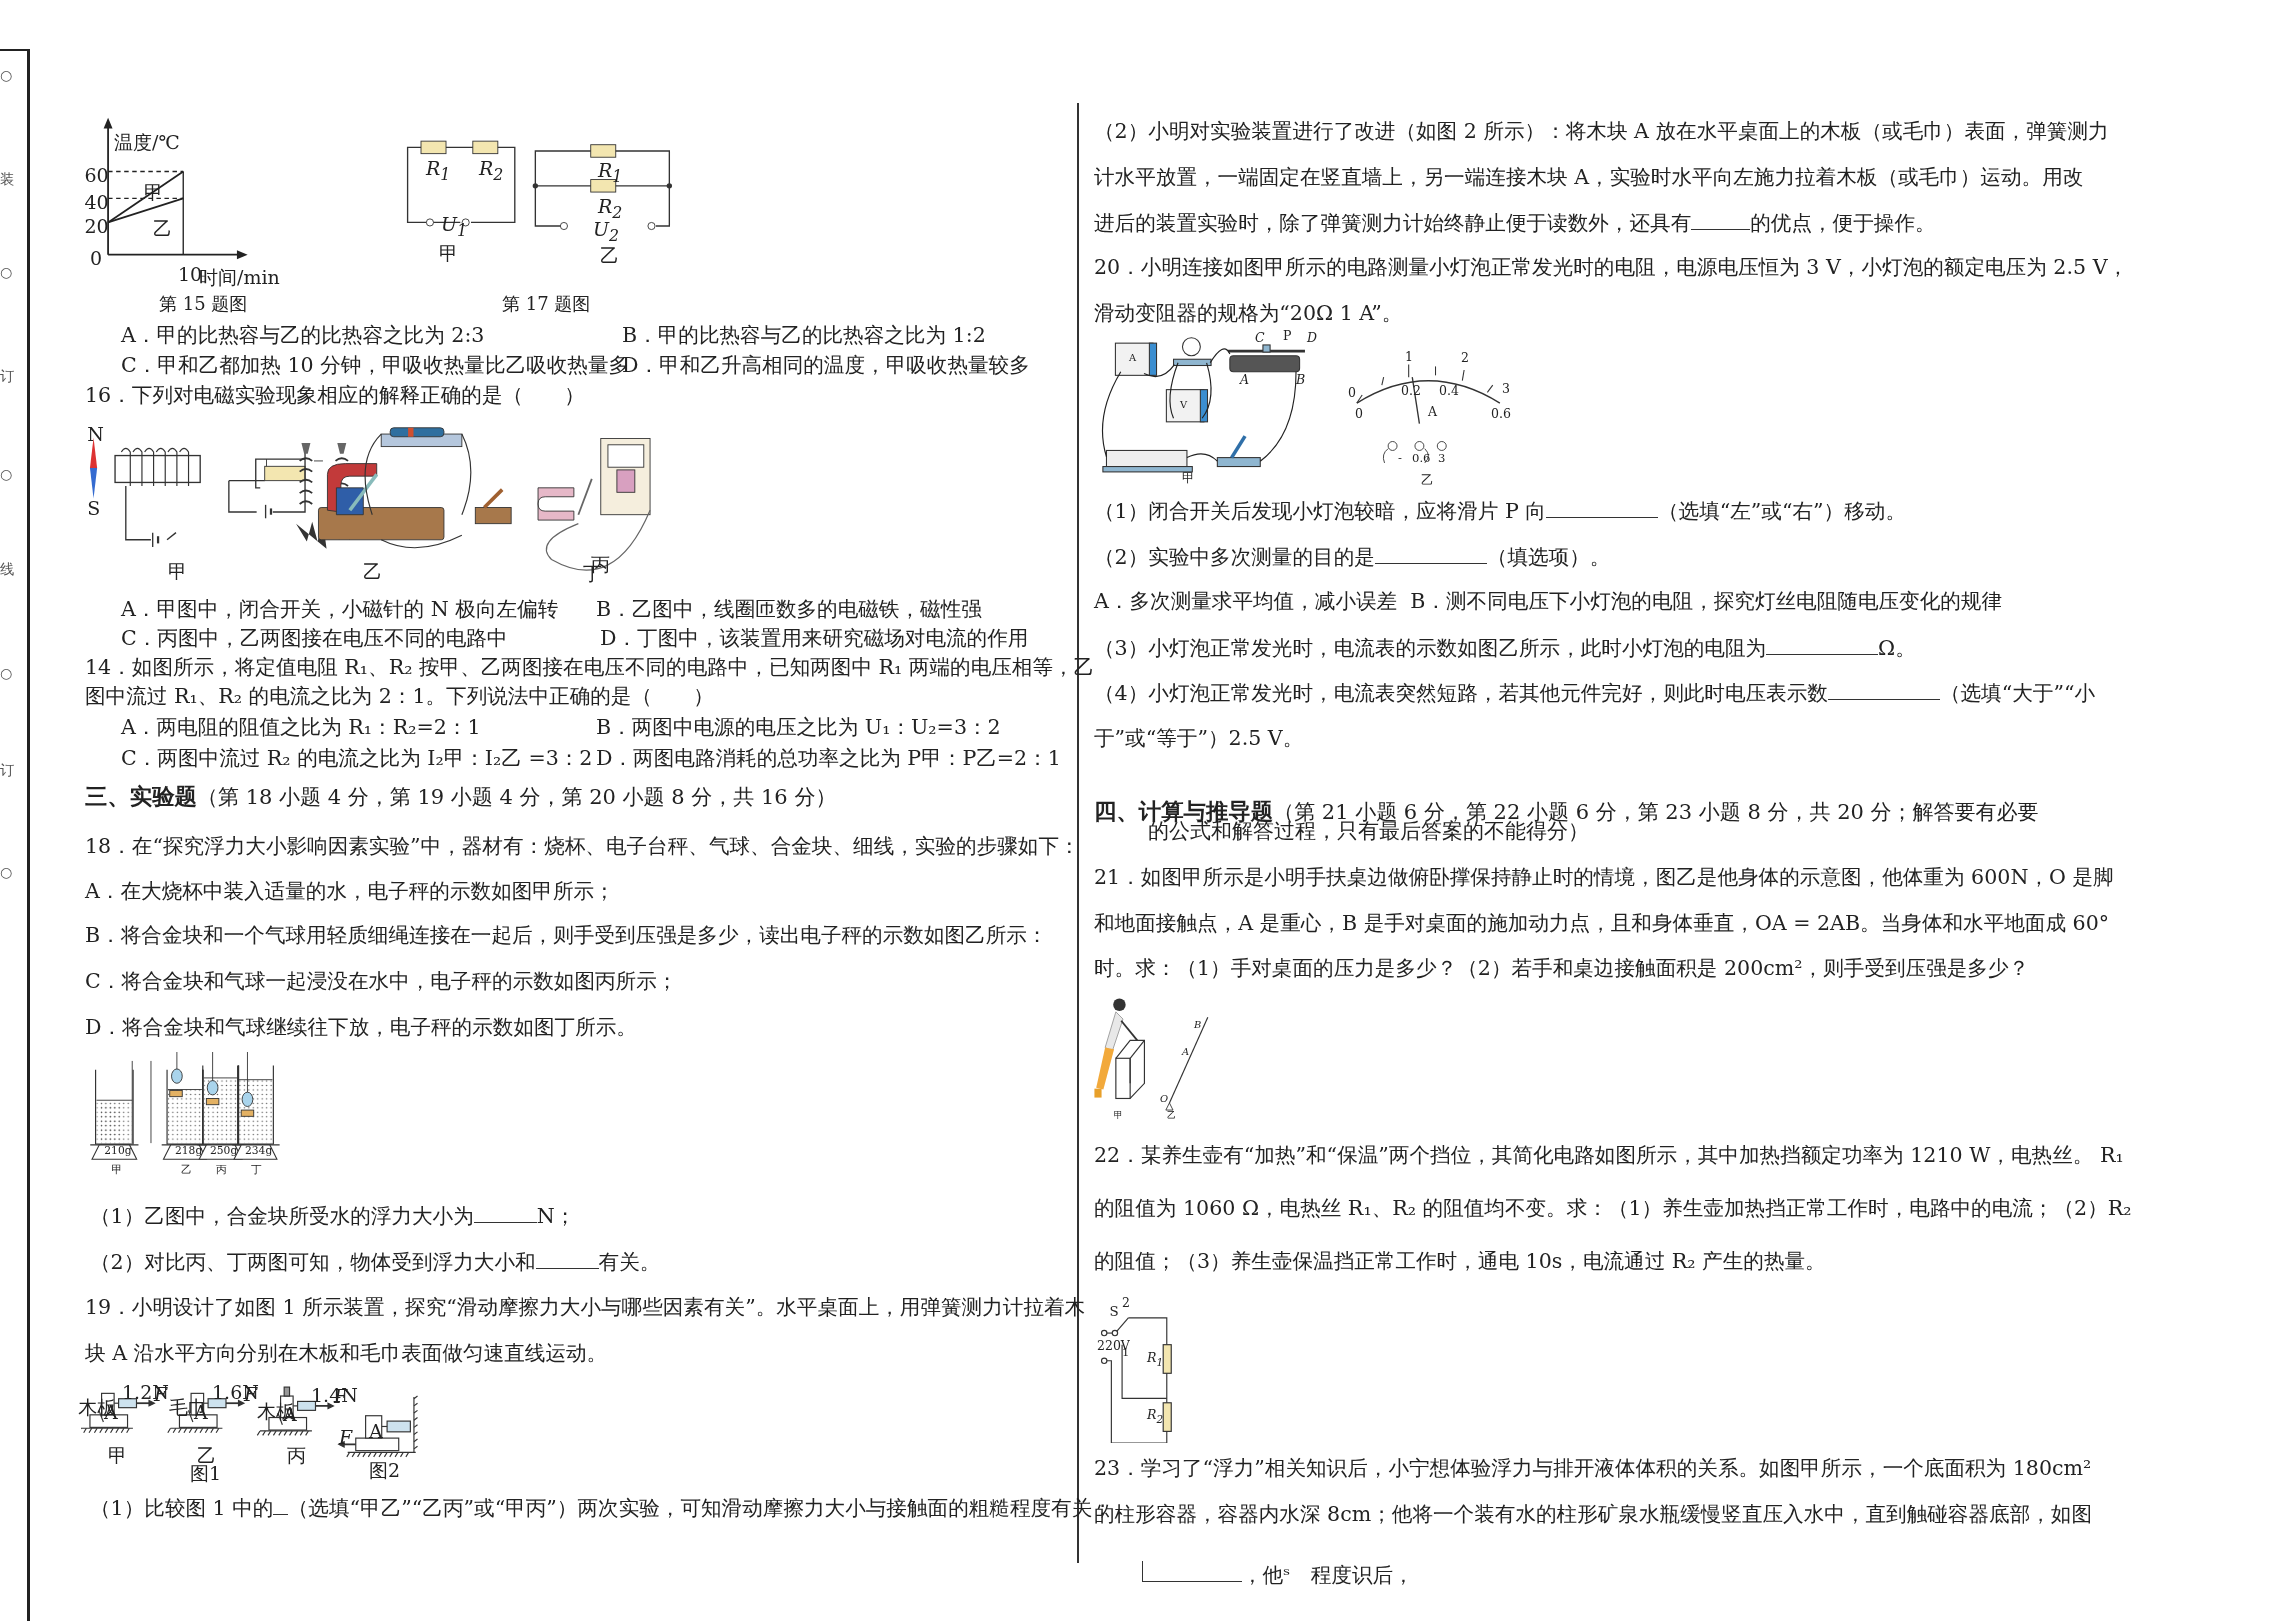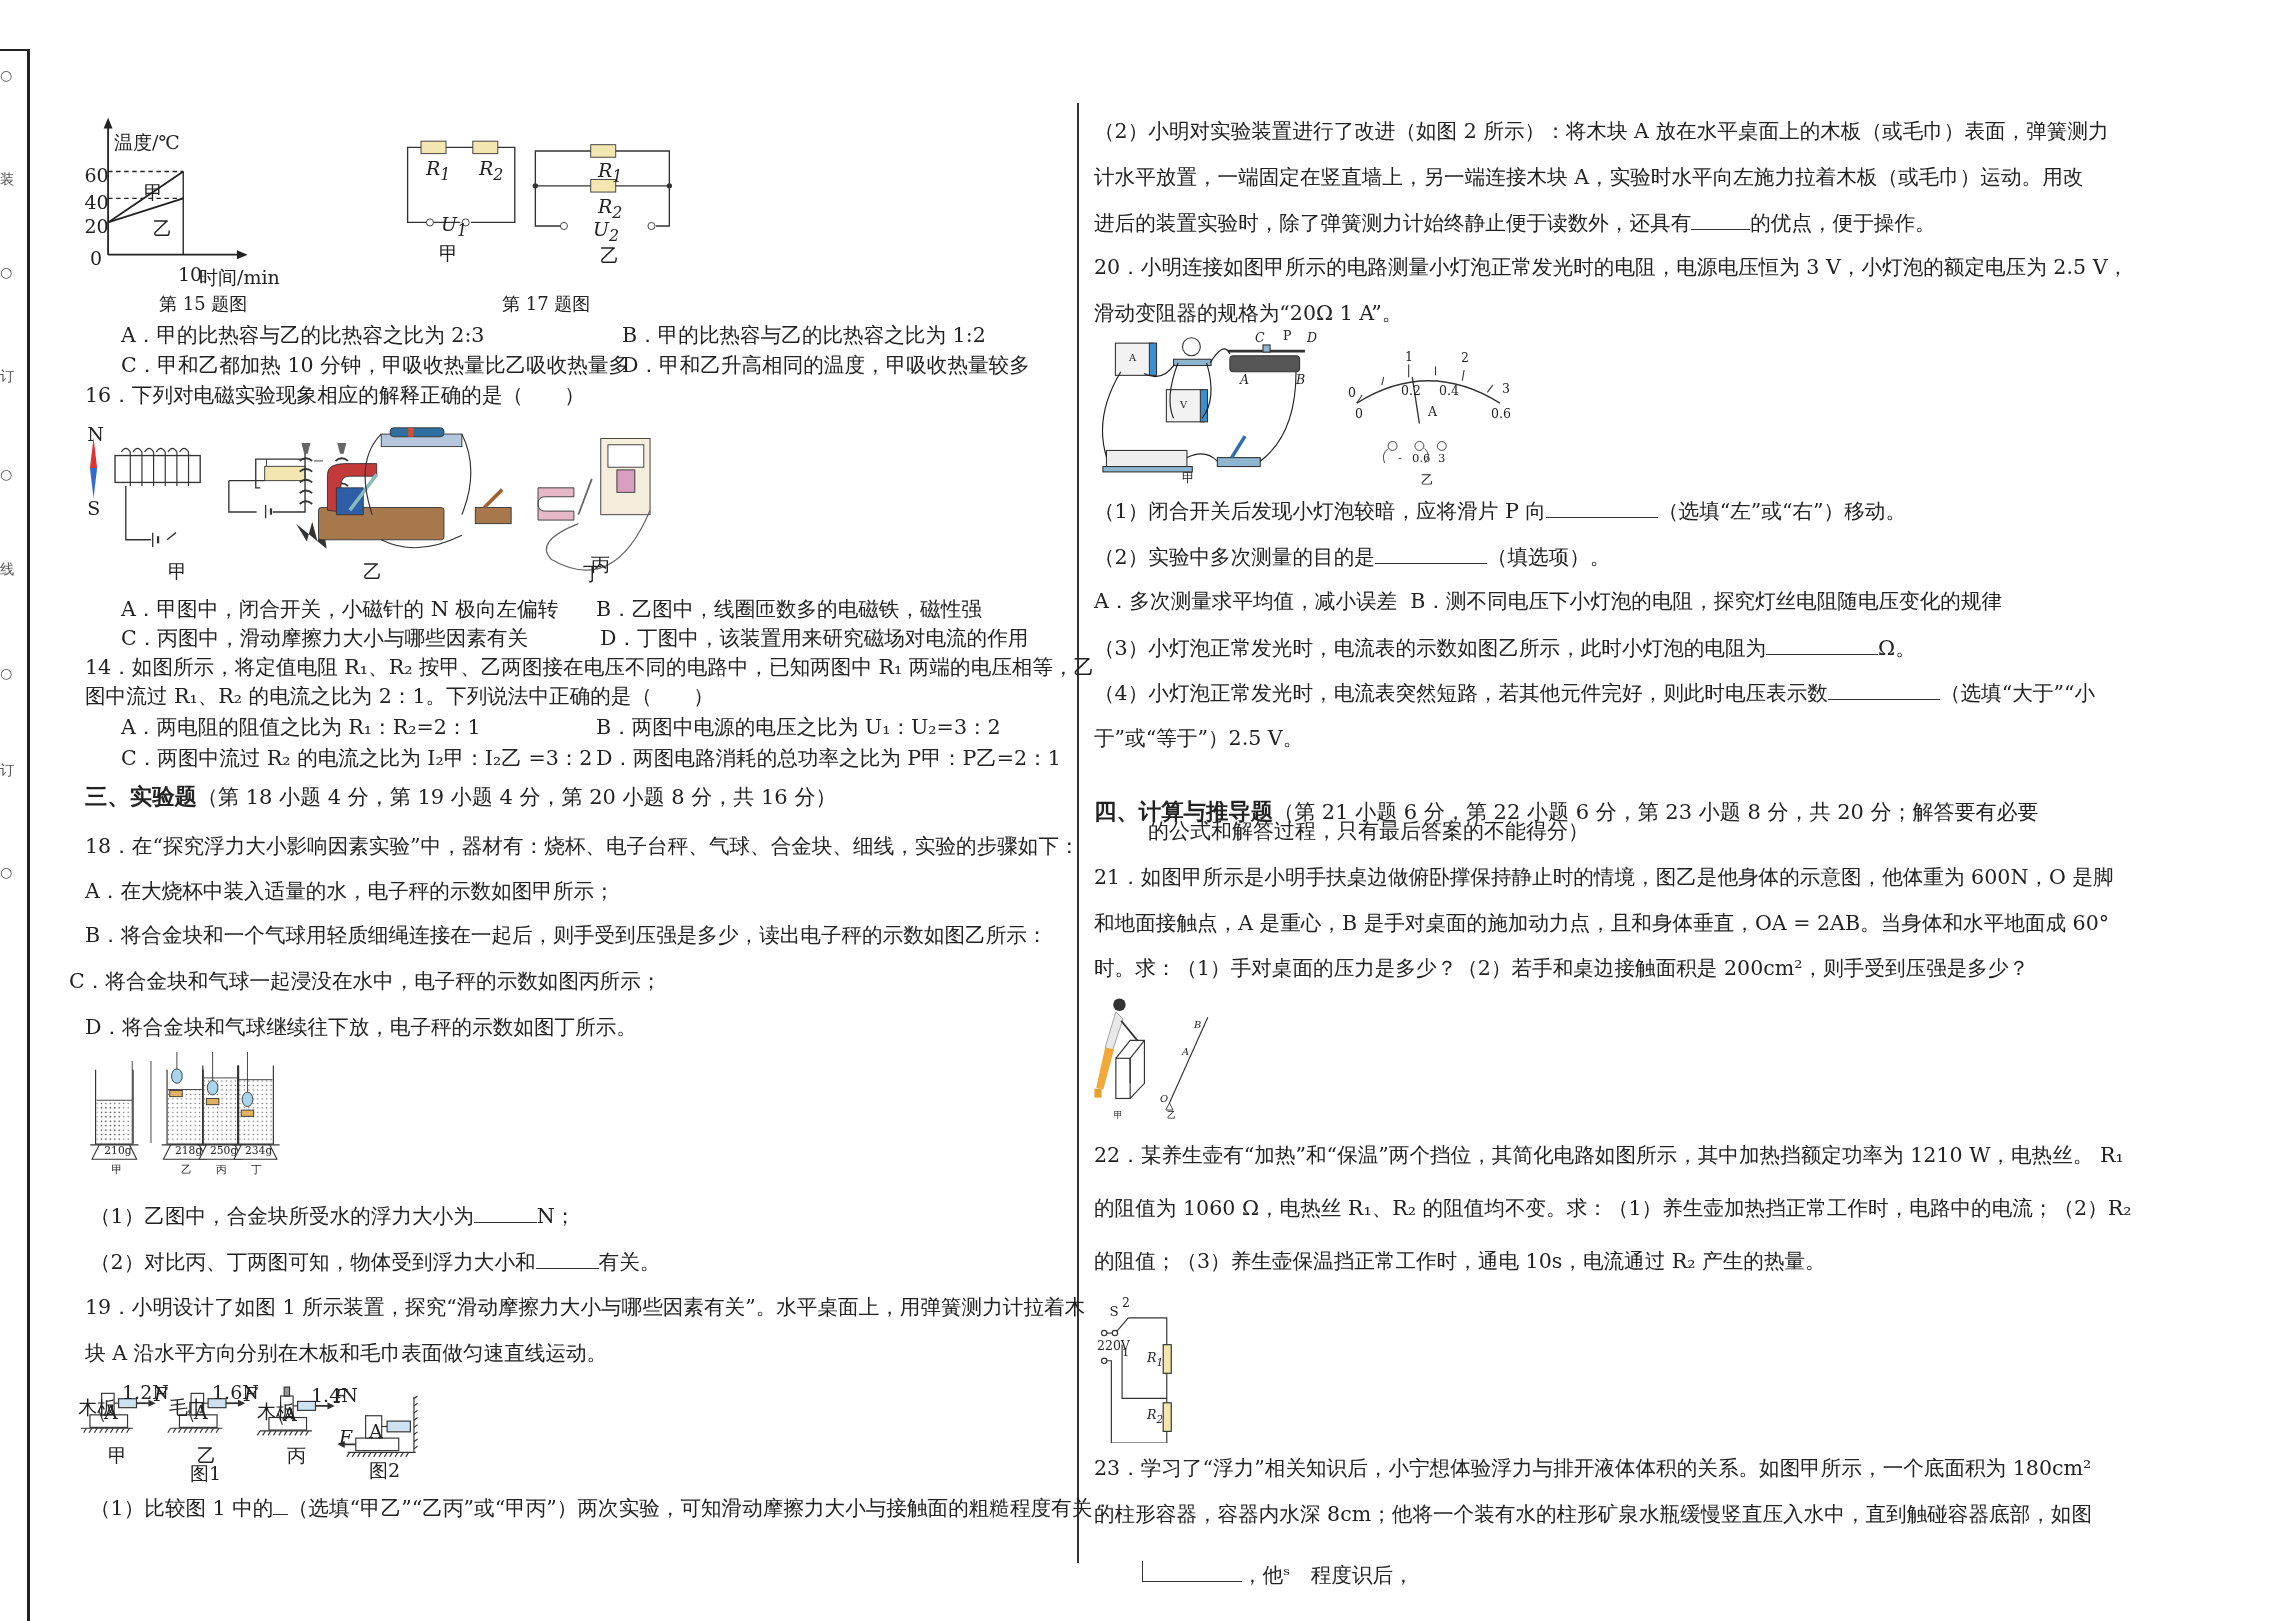--- a/index.html
+++ b/index.html
@@ -145,38 +145,38 @@
   <span class="abs small" style="left:6.3px;top:-1.8px">N</span>
   <span class="abs small" style="left:6.3px;top:72px">S</span>
   <span class="abs small" style="left:87px;top:134px">甲</span>
   <span class="abs small" style="left:282px;top:134px">乙</span>
   <span class="abs small" style="left:510px;top:127px">丙</span>
   <span class="abs small" style="left:661px;top:136px;left:502px">丁</span>
 </div>
 
 <div class="abs line" style="left:121px;top:596px">A．甲图中，闭合开关，小磁针的 N 极向左偏转</div>
 <div class="abs line" style="left:596px;top:596px">B．乙图中，线圈匝数多的电磁铁，磁性强</div>
-<div class="abs line" style="left:121px;top:625px">C．丙图中，滑动摩擦力大小与哪些因素有关</div>
+<div class="abs line" style="left:121px;top:625px">C．丙图中，乙两图接在电压不同的电路中</div>
 <div class="abs line" style="left:600px;top:625px">D．丁图中，该装置用来研究磁场对电流的作用</div>
 
 <div class="abs line" style="left:85px;top:654px">14．如图所示，将定值电阻 R₁、R₂ 按甲、乙两图接在电压不同的电路中，已知两图中 R₁ 两端的电压相等，乙</div>
 <div class="abs line" style="left:85px;top:683px">图中流过 R₁、R₂ 的电流之比为 2：1。下列说法中正确的是（　　）</div>
 <div class="abs line" style="left:121px;top:714px">A．两电阻的阻值之比为 R₁：R₂=2：1</div>
 <div class="abs line" style="left:596px;top:714px">B．两图中电源的电压之比为 U₁：U₂=3：2</div>
 <div class="abs line" style="left:121px;top:745px">C．两图中流过 R₂ 的电流之比为 I₂甲：I₂乙 =3：2</div>
 <div class="abs line" style="left:596px;top:745px">D．两图电路消耗的总功率之比为 P甲：P乙=2：1</div>
 
 <div class="abs sec" style="left:85px;top:781px">
   <span>三、实验题</span><span class="sub">（第 18 小题 4 分，第 19 小题 4 分，第 20 小题 8 分，共 16 分）</span>
 </div>
 
 <div class="abs line" style="left:85px;top:833px">18．在“探究浮力大小影响因素实验”中，器材有：烧杯、电子台秤、气球、合金块、细线，实验的步骤如下：</div>
 <div class="abs line" style="left:85px;top:878px">A．在大烧杯中装入适量的水，电子秤的示数如图甲所示；</div>
 <div class="abs line" style="left:85px;top:922px">B．将合金块和一个气球用轻质细绳连接在一起后，则手受到压强是多少，读出电子秤的示数如图乙所示：</div>
-<div class="abs line" style="left:69px;top:968px">C．将合金块和气球一起浸没在水中，电子秤的示数如图丙所示；</div>
+<div class="abs line" style="left:85px;top:968px">C．将合金块和气球一起浸没在水中，电子秤的示数如图丙所示；</div>
 <div class="abs line" style="left:85px;top:1014px">D．将合金块和气球继续往下放，电子秤的示数如图丁所示。</div>
 
 <div class="abs" style="left:90px;top:1052px;width:331px;height:134px">
   <svg width="331" height="134" viewBox="0 0 370 150">
     <defs>
       <pattern id="dots" width="5" height="5" patternUnits="userSpaceOnUse">
         <circle cx="2.5" cy="2.5" r="0.8" fill="#555"></circle>
       </pattern>
     </defs>
 

